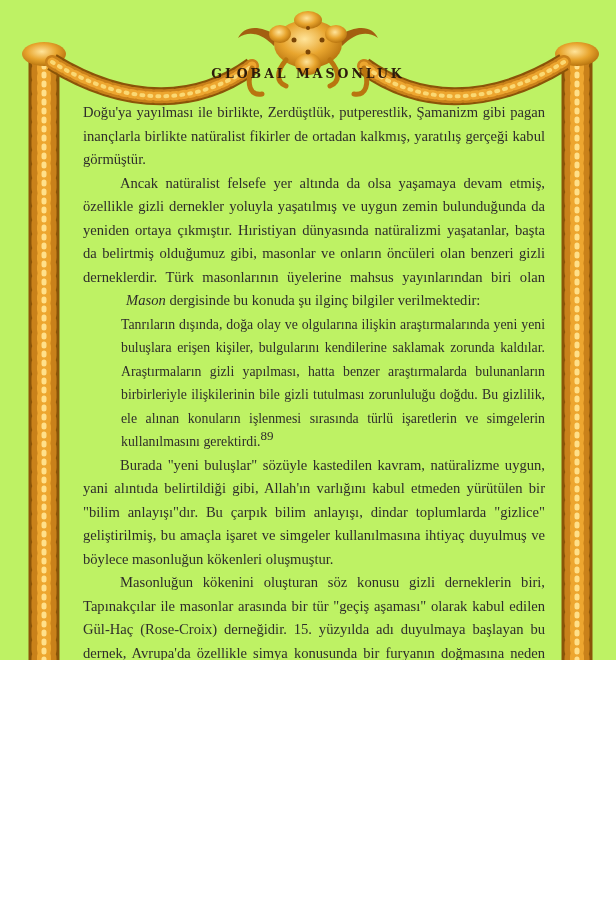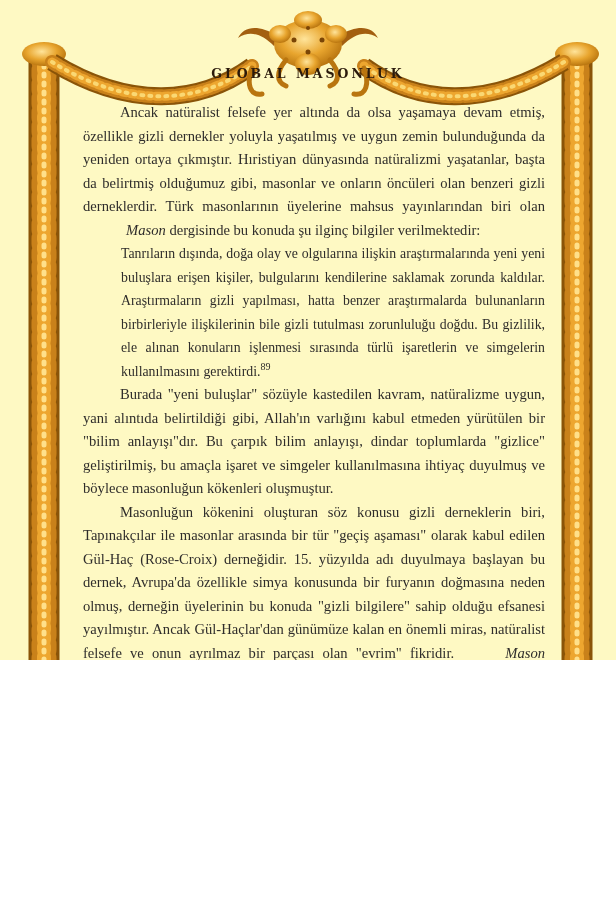--- a/index.html
+++ b/index.html
@@ -1,19 +1,19 @@
 <!DOCTYPE html>
 <html lang="tr"><head>
 <meta charset="utf-8">
 <style>
   html,body{margin:0;padding:0;background:#ffffff;}
   .page{
     position:relative;
     width:616px;height:660px;
-    background:#fef9c3;
+    background:#bef264;
     overflow:hidden;
     font-family:"Liberation Serif","DejaVu Serif",serif;
   }
   .border-svg{position:absolute;left:0;top:0;width:616px;height:912px;}
 
   
   .gbase{fill:none;stroke:#8a5408;stroke-width:18px;}
   .g2{fill:none;stroke:#c9811a;stroke-width:14px;stroke-dasharray:7 4;stroke-linecap:round;}
   .g3{fill:none;stroke:#eda62f;stroke-width:9px;stroke-dasharray:4 4.5;stroke-linecap:round;}
   .g4{fill:none;stroke:#fad873;stroke-width:4px;stroke-dasharray:2 6;stroke-linecap:round;}
@@ -44,21 +44,21 @@
     font-size:14.6px;
     line-height:23.5px;
   }
   .body-text p.indent{text-indent:37px;}
   .quote{
     margin:0 0 0 38px;
     text-align:justify;
     font-size:13.8px;
     line-height:23.5px;
   }
-  .quote sup{font-size:10px;line-height:0;vertical-align:super;}
+  .quote sup{font-size:13px;line-height:0;vertical-align:super;}
   .ital{font-style:italic;margin-left:43px;}
 
   .page-number{
     position:absolute;top:860px;left:276px;width:64px;
     text-align:center;
     font-family:"DejaVu Serif","Liberation Serif",serif;
     font-style:italic;
     font-size:14px;
     color:#7d7a72;
   }
@@ -154,20 +154,21 @@
       <ellipse cx="308" cy="836" rx="19" ry="13" fill="url(#goldR)"></ellipse>
       <path class="curl" d="M288,844 C278,852 276,860 283,866"></path>
       <path class="curl" d="M328,844 C338,852 340,860 333,866"></path>
       <circle cx="308" cy="834" r="2.5" fill="#7a4506"></circle>
     </g>
   </svg>
 
   <div class="running-header">GLOBAL MASONLUK</div>
 
   <div class="body-text">
+    <p><span>Doğu'ya yayılması ile birlikte, Zerdüştlük, putperestlik, Şamanizm gibi pagan inançlarla birlikte natüralist fikirler de ortadan kalkmış, yaratılış gerçeği kabul görmüştür.</span></p>
 
     <p class="indent"><span>Ancak natüralist felsefe yer altında da olsa yaşamaya devam etmiş, özellikle gizli dernekler yoluyla yaşatılmış ve uygun zemin bulunduğunda da yeniden ortaya çıkmıştır. Hıristiyan dünyasında natüralizmi yaşatanlar, başta da belirtmiş olduğumuz gibi, masonlar ve onların öncüleri olan benzeri gizli derneklerdir. Türk masonlarının üyelerine mahsus yayınlarından biri olan </span><span class="ital">Mason</span><span> dergisinde bu konuda şu ilginç bilgiler verilmektedir:</span></p>
 
     <div class="quote"><span>Tanrıların dışında, doğa olay ve olgularına ilişkin araştırmalarında yeni yeni buluşlara erişen kişiler, bulgularını kendilerine saklamak zorunda kaldılar. Araştırmaların gizli yapılması, hatta benzer araştırmalarda bulunanların birbirleriyle ilişkilerinin bile gizli tutulması zorunluluğu doğdu. Bu gizlilik, ele alınan konuların işlenmesi sırasında türlü işaretlerin ve simgelerin kullanılmasını gerektirdi.</span><sup>89</sup></div>
 
     <p class="indent"><span>Burada "yeni buluşlar" sözüyle kastedilen kavram, natüralizme uygun, yani alıntıda belirtildiği gibi, Allah'ın varlığını kabul etmeden yürütülen bir "bilim anlayışı"dır. Bu çarpık bilim anlayışı, dindar toplumlarda "gizlice" geliştirilmiş, bu amaçla işaret ve simgeler kullanılmasına ihtiyaç duyulmuş ve böylece masonluğun kökenleri oluşmuştur.</span></p>
 
     <p class="indent"><span>Masonluğun kökenini oluşturan söz konusu gizli derneklerin biri, Tapınakçılar ile masonlar arasında bir tür "geçiş aşaması" olarak kabul edilen Gül-Haç (Rose-Croix) derneğidir. 15. yüzyılda adı duyulmaya başlayan bu dernek, Avrupa'da özellikle simya konusunda bir furyanın doğmasına neden olmuş, derneğin üyelerinin bu konuda "gizli bilgilere" sahip olduğu efsanesi yayılmıştır. Ancak Gül-Haçlar'dan günümüze kalan en önemli miras, natüralist felsefe ve onun ayrılmaz bir parçası olan "evrim" fikridir. </span><span class="ital">Mason</span><span> dergisinde, masonluğun Tapınakçılar ve Gül-Haçlar'a</span></p>
   </div>
 

